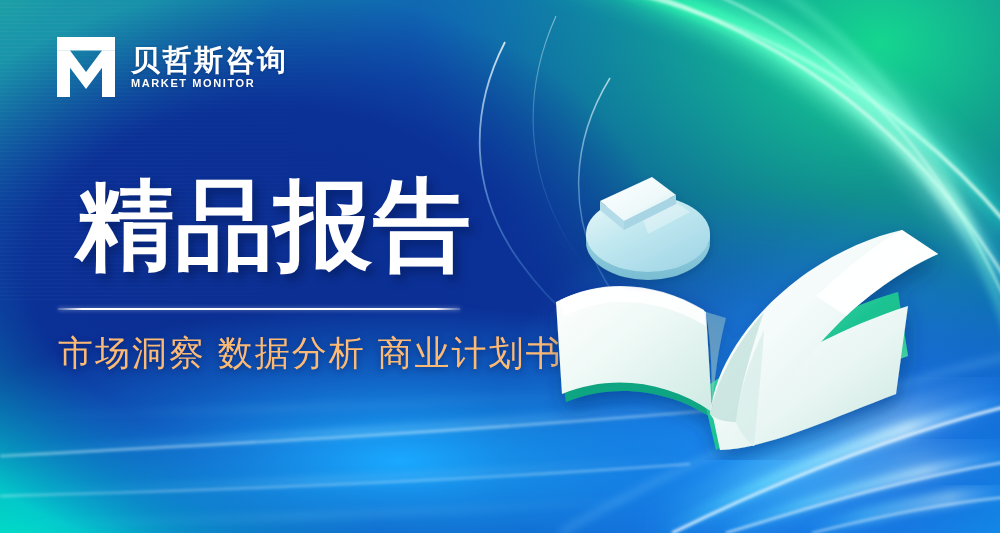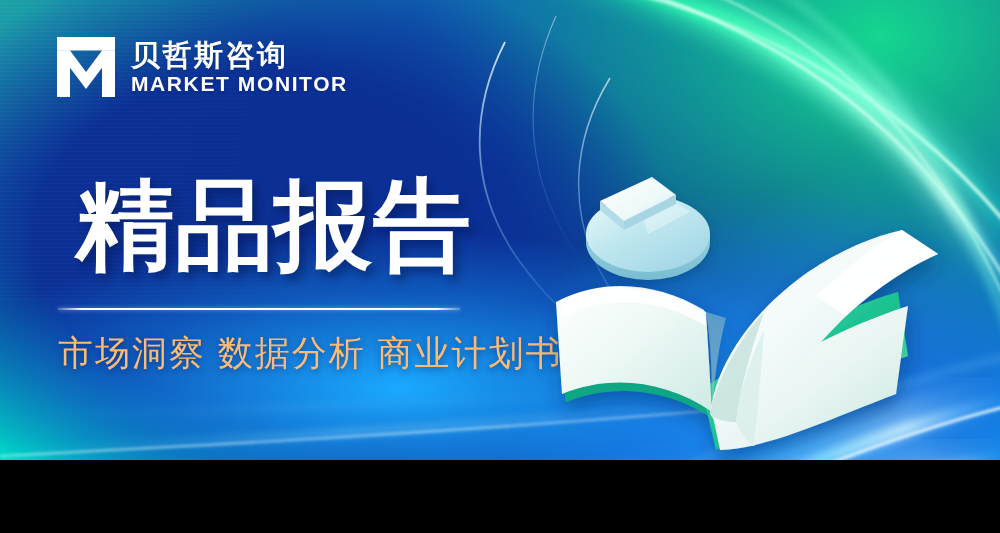--- a/index.html
+++ b/index.html
@@ -1,20 +1,20 @@
 <!DOCTYPE html>
 <html><head>
 <meta charset="utf-8">
 <style>
   html,body{margin:0;padding:0;background:#000;}
   *{box-sizing:border-box;}
 
   #banner{
     position:relative;
-    width:1000px;height:460px;
+    width:1000px;height:533px;
     overflow:hidden;
     font-family:"Liberation Sans","DejaVu Sans",sans-serif;
     background:#0b3ba0;
   }
 
   
   .bg-base{
     position:absolute;inset:0;
     background:
       radial-gradient(ellipse 620px 520px at 2% 105%, #00e6c8 0%, #00c9c0 16%, rgba(0,170,190,0) 58%),
@@ -49,21 +49,21 @@
 
   
   #logo{position:absolute;left:56px;top:36px;display:flex;align-items:center;gap:15px;}
   .logo-mark{width:60px;height:62px;flex:0 0 auto;}
   .logo-text{display:flex;flex-direction:column;justify-content:center;gap:3px;}
   .logo-cn{
     color:#fff;font-size:29px;font-weight:700;letter-spacing:2.5px;line-height:1;
     white-space:nowrap;text-shadow:0 1px 3px rgba(0,30,70,.35);
   }
   .logo-en{
-    color:#fff;font-size:21px;font-weight:700;letter-spacing:1.6px;line-height:1;
+    color:#fff;font-size:11px;font-weight:700;letter-spacing:1.6px;line-height:1;
     white-space:nowrap;text-shadow:0 1px 3px rgba(0,30,70,.35);
   }
 
   
   #headline{
     position:absolute;left:76px;top:176px;
     color:#fff;font-size:98px;font-weight:700;line-height:1;
     letter-spacing:1px;white-space:nowrap;
     text-shadow:5px 6px 9px rgba(3,20,70,.42);
   }

